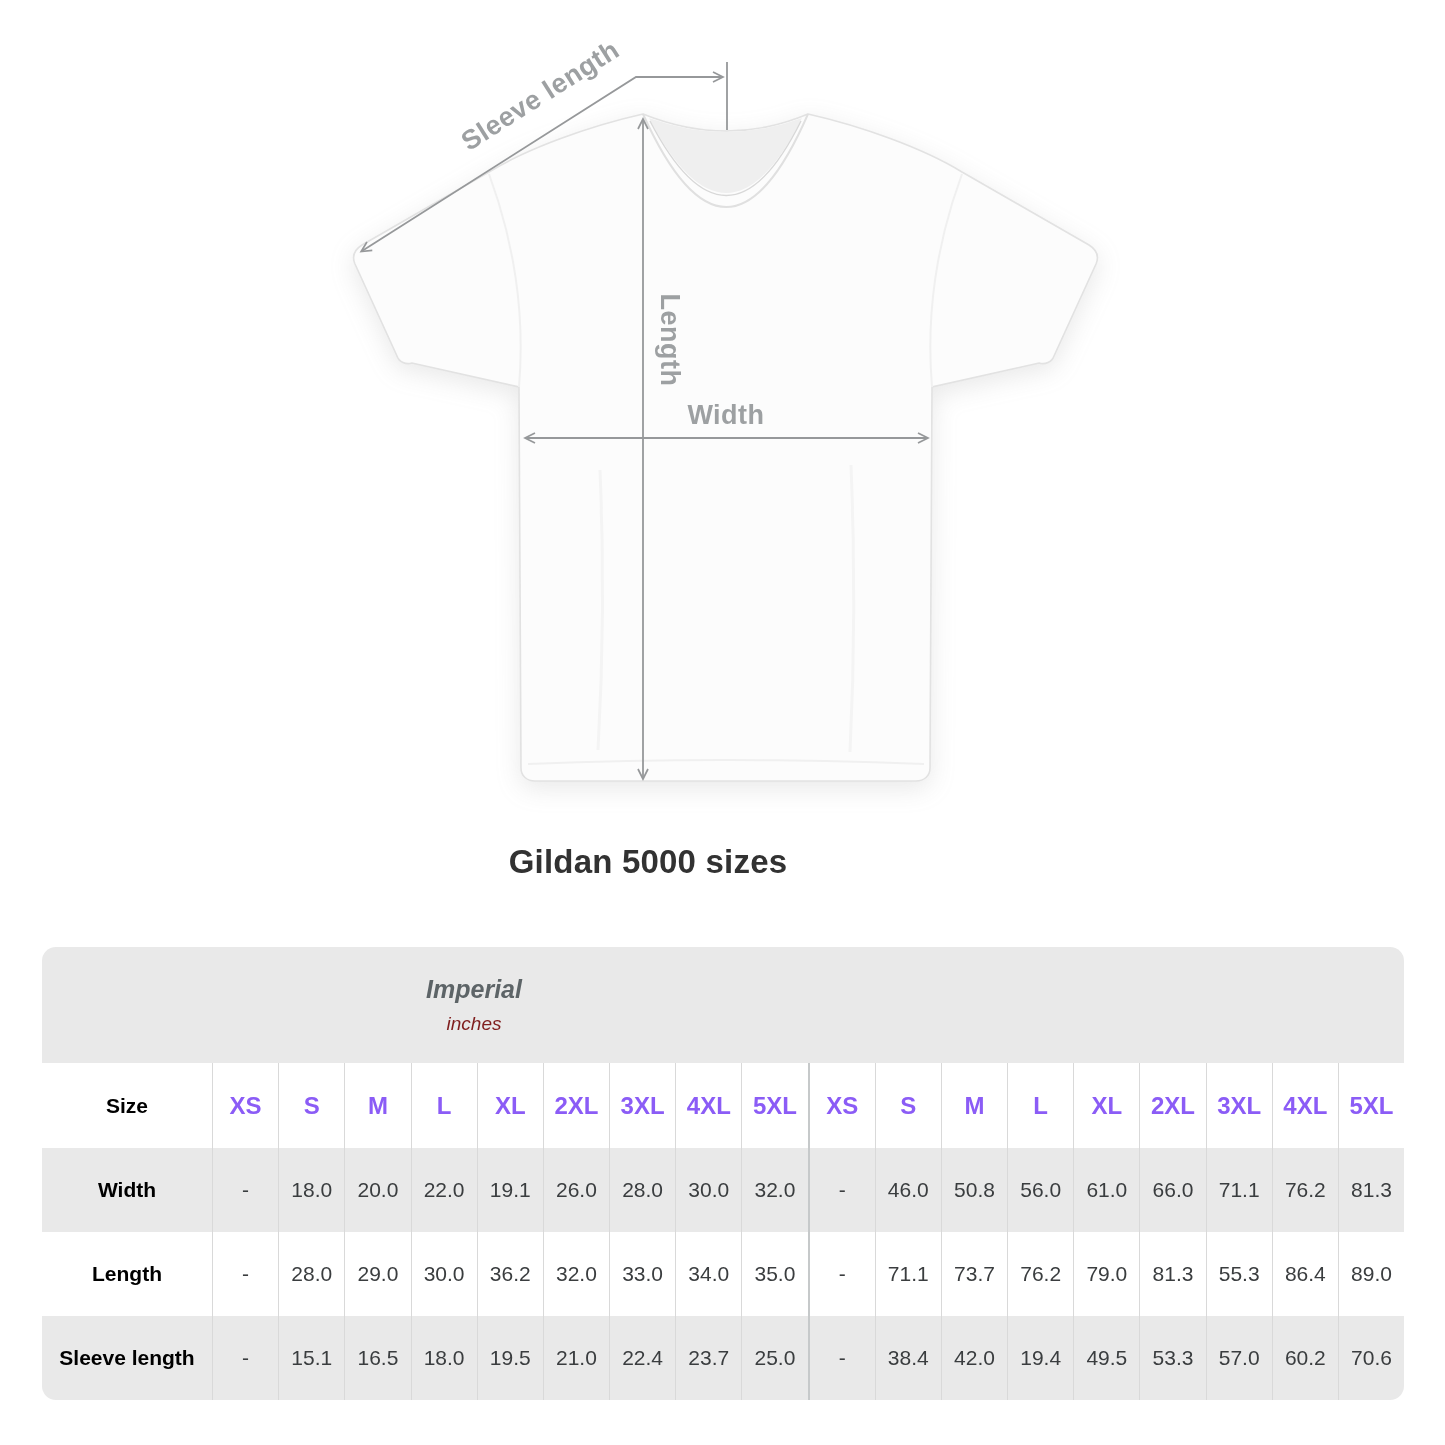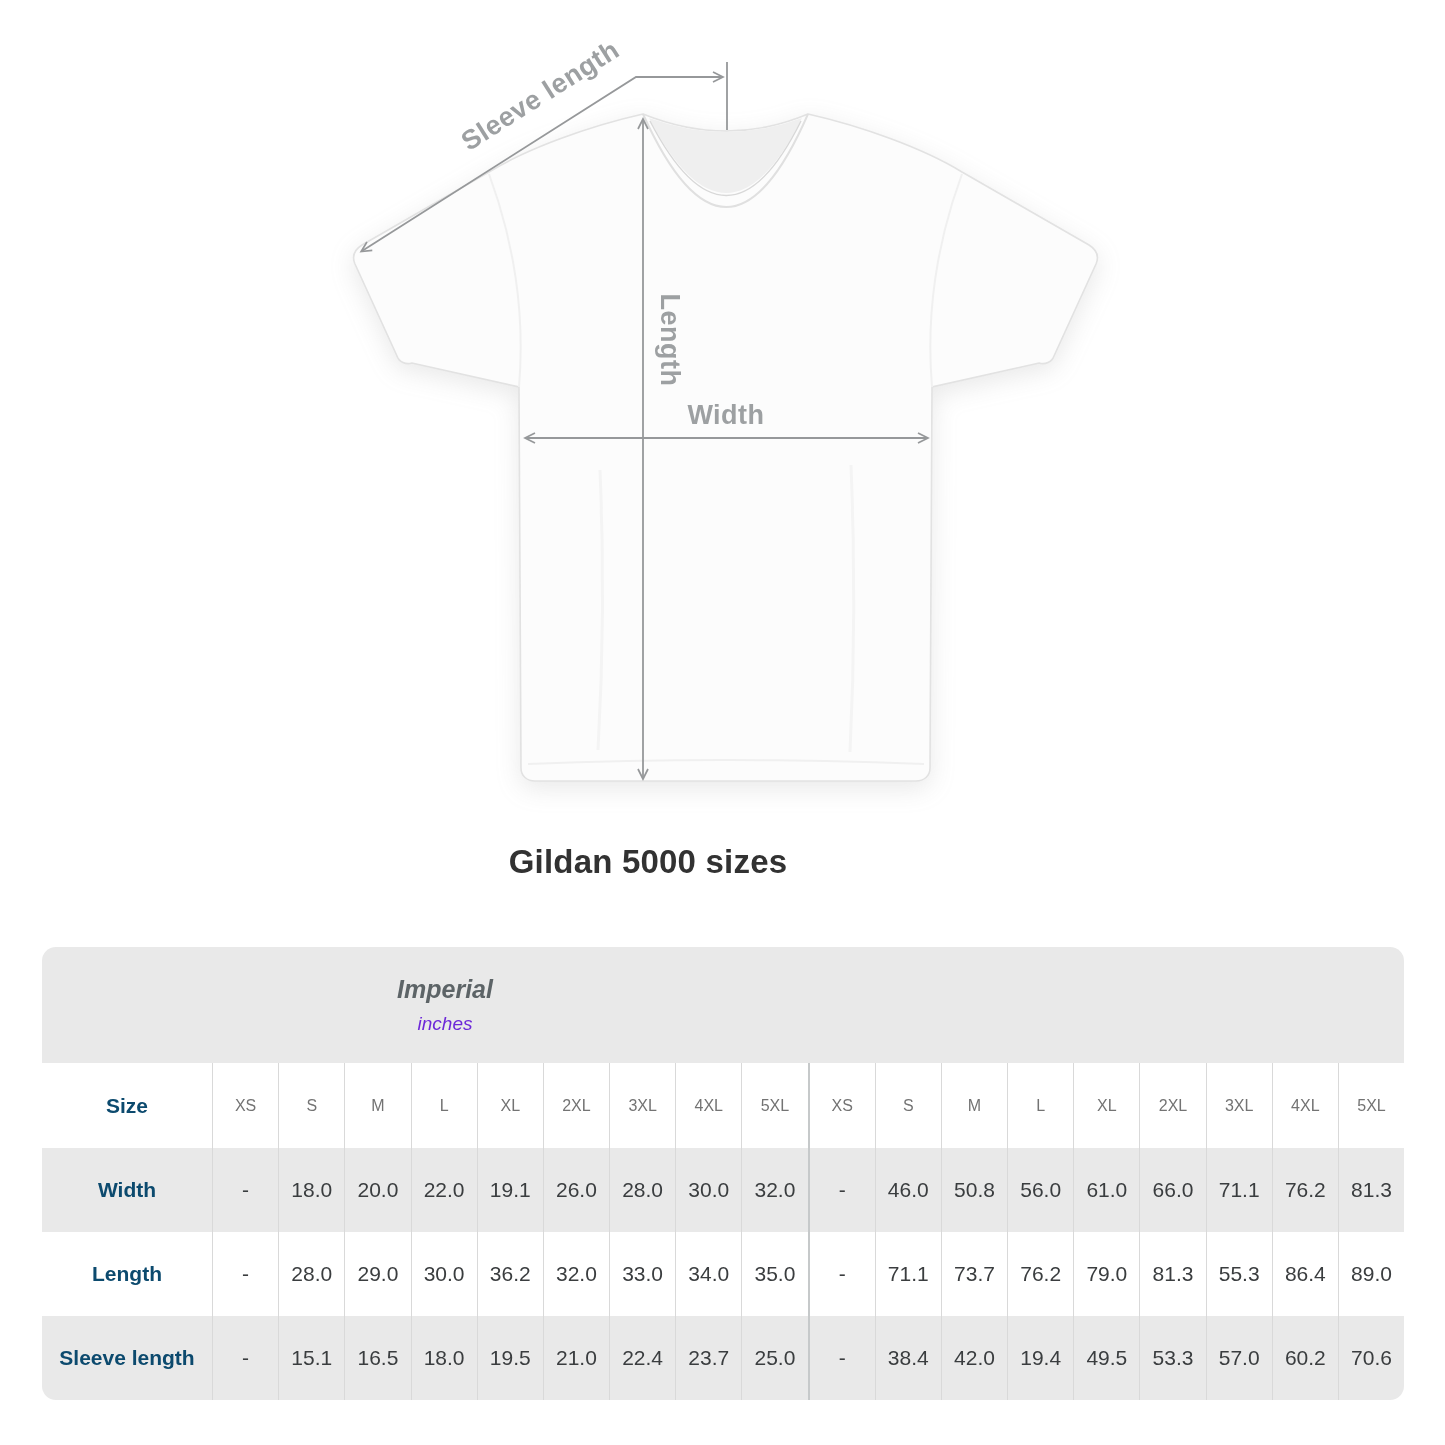--- a/index.html
+++ b/index.html
@@ -7,36 +7,36 @@
     position:relative;width:1445px;height:1445px;background:#ffffff;
     font-family:"Liberation Sans",sans-serif;overflow:hidden;
   }
   .diagram{position:absolute;left:0;top:0;}
   .measure-label{font-size:27px;font-weight:bold;fill:#9da0a2;letter-spacing:.5px;}
   .title-block{position:absolute;left:0;top:843px;width:1296px;text-align:center;}
   .page-title{margin:0;font-size:33px;font-weight:bold;color:#323232;letter-spacing:.2px;}
   .page-subtitle{margin:11px 0 0 0;font-size:20px;font-style:italic;color:#4f4f4f;}
   .size-table{position:absolute;left:42px;top:947px;width:1362px;}
   .band{display:flex;height:116px;background:#e9e9e9;border-radius:14px 14px 0 0;}
-  .band-cell{display:flex;flex-direction:column;justify-content:center;align-items:center;}
+  .band-cell{display:flex;flex-direction:column;justify-content:center;align-items:center;padding-left:29px;}
   .band-cell.imperial{width:766px;}
   .band-cell.metric{width:596px;}
   .band-cell.imperial .band-inner{transform:translateX(20px);}
   .band-cell.metric .band-inner{transform:translateX(-13px);}
   .band-inner{display:flex;flex-direction:column;align-items:center;}
   .band-title{font-size:25px;font-weight:bold;font-style:italic;color:#5d6467;}
-  .band-sub{margin-top:9px;font-size:19px;font-style:italic;color:#6d28d9;}
+  .band-sub{margin-top:9px;font-size:19px;font-style:italic;color:#7f1d1d;}
   .trow{display:flex;height:84px;}
   .trow.header-row{height:85px;background:#ffffff;}
   .trow.gray{background:#e9e9e9;}
   .trow.white{background:#ffffff;}
   .trow.last{border-radius:0 0 14px 14px;overflow:hidden;}
   .cell{display:flex;align-items:center;justify-content:center;box-sizing:border-box;}
-  .label-cell{width:170px;flex:0 0 170px;font-size:21px;font-weight:bold;color:#0c4a6e;}
-  .size-cell{flex:1 1 0;font-size:16px;font-weight:normal;color:#737373;border-left:1px solid #d9d9d9;}
+  .label-cell{width:170px;flex:0 0 170px;font-size:21px;font-weight:bold;color:#000000;}
+  .size-cell{flex:1 1 0;font-size:24px;font-weight:bold;color:#8b5cf6;border-left:1px solid #d9d9d9;}
   .value-cell{flex:1 1 0;font-size:21px;color:#3a3d3f;border-left:1px solid #d9d9d9;}
   .group-start{border-left:2px solid #c6c9ca;}
 </style>
 </head>
 <body>
 
 <div class="page">
 
   <svg class="diagram" width="1445" height="845" viewBox="0 0 1445 845">
     <defs>

